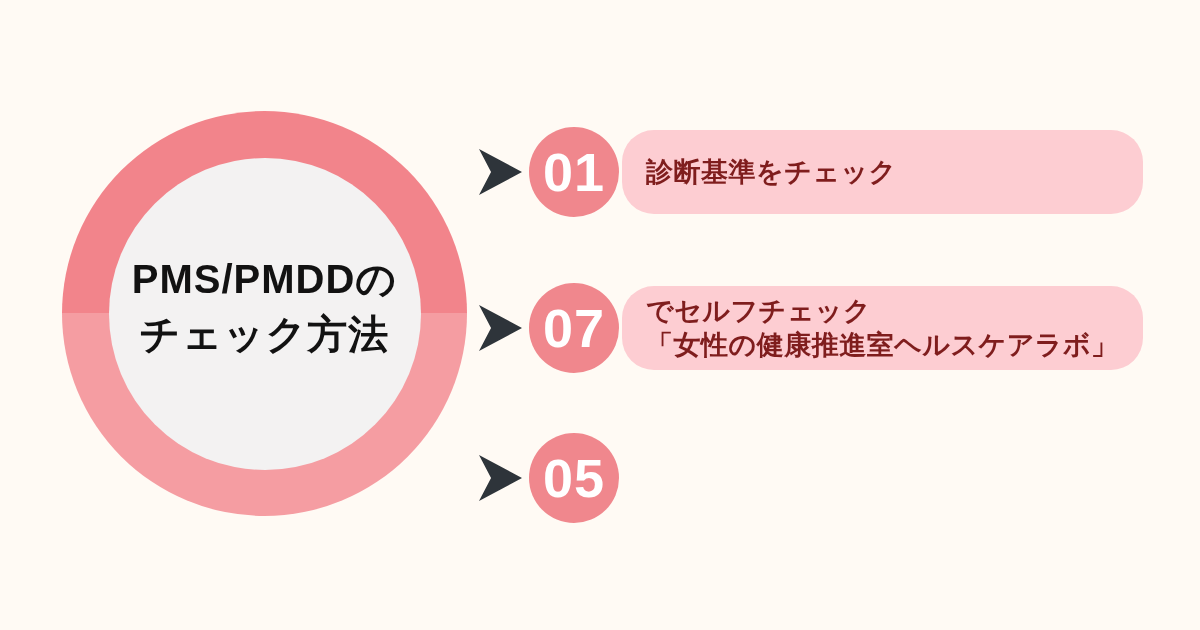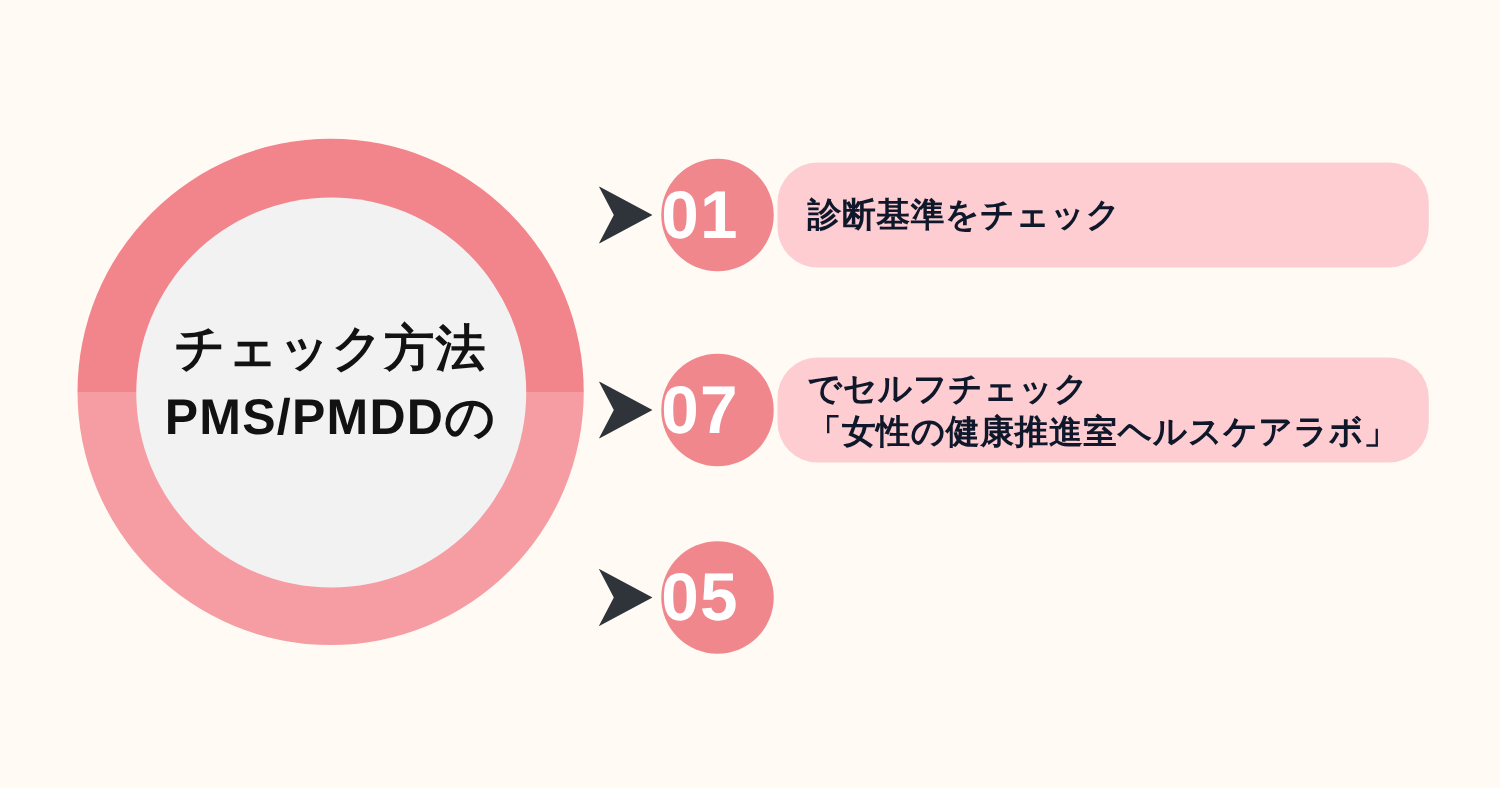--- a/index.html
+++ b/index.html
@@ -76,21 +76,21 @@
   .badge {
     position: absolute;
     left: 50px;
     top: 0;
     width: 90px;
     height: 90px;
     border-radius: 50%;
     background: #F0878D;
     display: flex;
     align-items: center;
-    justify-content: flex-start;
+    justify-content: center;
   }
 
   .badge-number {
     color: #FFFFFF;
     font-size: 54px;
     font-weight: bold;
     letter-spacing: 1px;
     line-height: 1;
   }
 
@@ -104,35 +104,35 @@
     background: #FDCDD2;
     display: flex;
     flex-direction: column;
     justify-content: center;
     padding-left: 24px;
   }
 
   .bar-line {
     font-size: 27px;
     font-weight: bold;
-    color: #0f172a;
+    color: #7f1d1d;
     line-height: 34px;
     letter-spacing: 0.5px;
   }
 </style>
 </head>
 <body>
 
 <div class="canvas">
 
   <div class="hub">
     <div class="hub-inner">
       <div class="hub-title">
+        <div>PMS/PMDDの</div>
         <div>チェック方法</div>
-        <div>PMS/PMDDの</div>
       </div>
     </div>
   </div>
 
   <div class="step step-1">
     <div class="arrow"></div>
     <div class="badge">
       <span class="badge-number">01</span>
     </div>
     <div class="bar">

